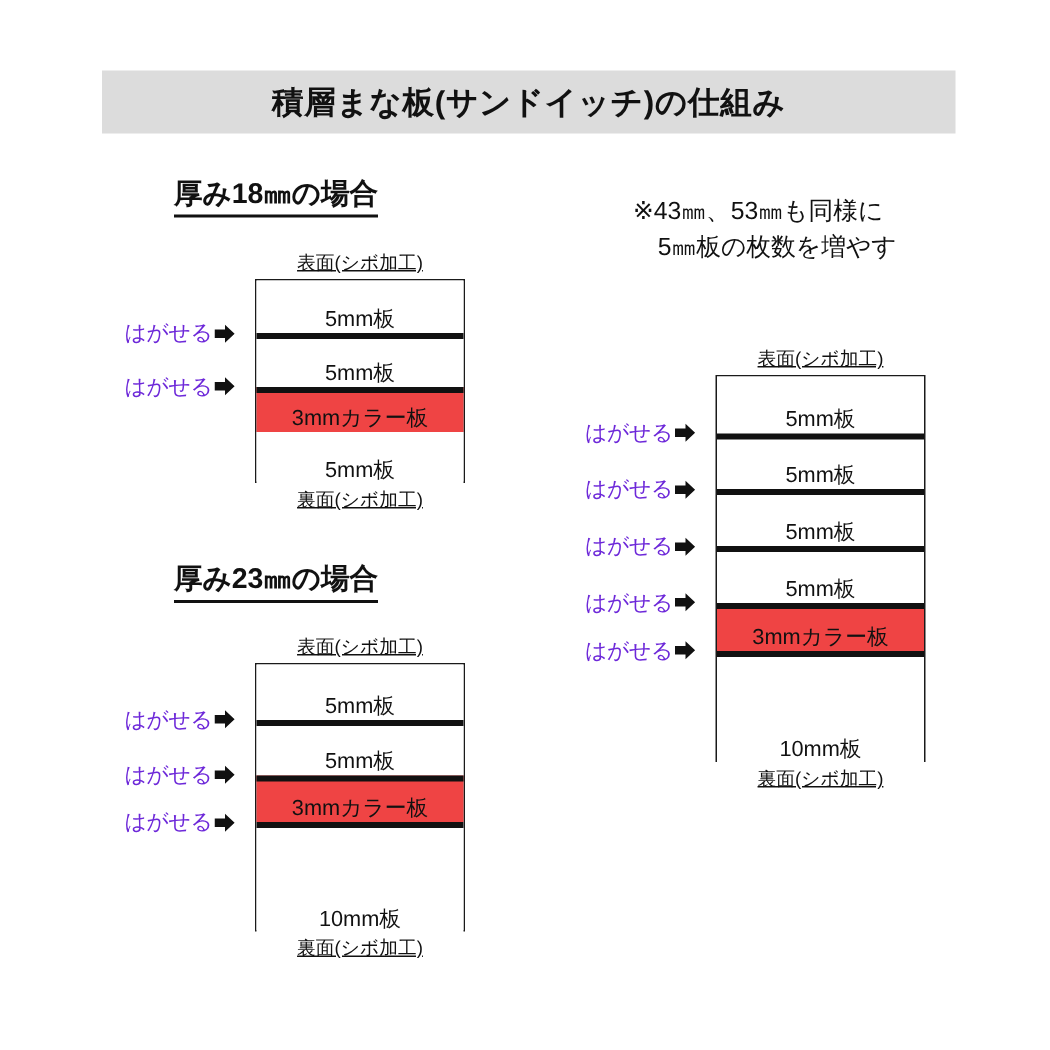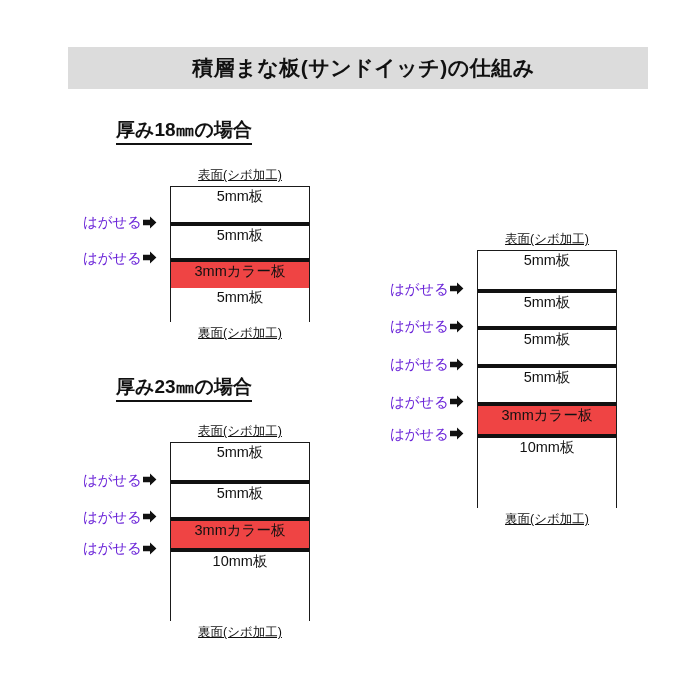--- a/index.html
+++ b/index.html
@@ -20,21 +20,20 @@
   #title-banner {
     position: absolute;
     left: 68px;
     top: 47px;
     width: 569px;
     height: 42px;
     background: #dcdcdc;
     display: flex;
     align-items: center;
     justify-content: center;
-    padding-left: 11px;
   }
   #title-banner .title-text {
     font-size: 21px;
     font-weight: bold;
     letter-spacing: 0.5px;
     color: #111111;
     white-space: nowrap;
   }
 
   
@@ -77,21 +76,21 @@
 
   .stack {
     position: relative;
     border: 1.6px solid #1a1a1a;
     box-sizing: border-box;
     background: #ffffff;
   }
   .layer {
     position: relative;
     display: flex;
-    align-items: flex-start;
+    align-items: flex-end;
     justify-content: center;
     box-sizing: border-box;
     background: #ffffff;
   }
   .layer .layer-text {
     font-size: 14.5px;
     color: #111111;
     white-space: nowrap;
   }
   .layer.color-layer {
@@ -209,20 +208,22 @@
           <svg width="14" height="14" viewBox="0 0 14 14" aria-hidden="true">
             <path d="M0 4.2 H7 V1 L13.4 7 L7 13 V9.8 H0 Z" fill="#111111"></path>
           </svg>
         </span>
       </div>
     </div>
   <div class="face-label bottom">裏面(シボ加工)</div>
 </div>
 
 <div class="section" style="left:394px; top:118px;">
+  <div class="section-note">※43㎜、53㎜も同様に
+　5㎜板の枚数を増やす</div>
 </div>
 <div class="stack-wrap" style="left:477px; top:232px; width:140px;">
   <div class="face-label top">表面(シボ加工)</div>
   <div class="stack" style="height: 258px;">
       <div class="layer" style="height: 37.7193px;">
         <span class="layer-text">5mm板</span>
       </div>
       <div class="layer sep-top" style="height: 37.7193px;">
         <span class="layer-text">5mm板</span>
       </div>

